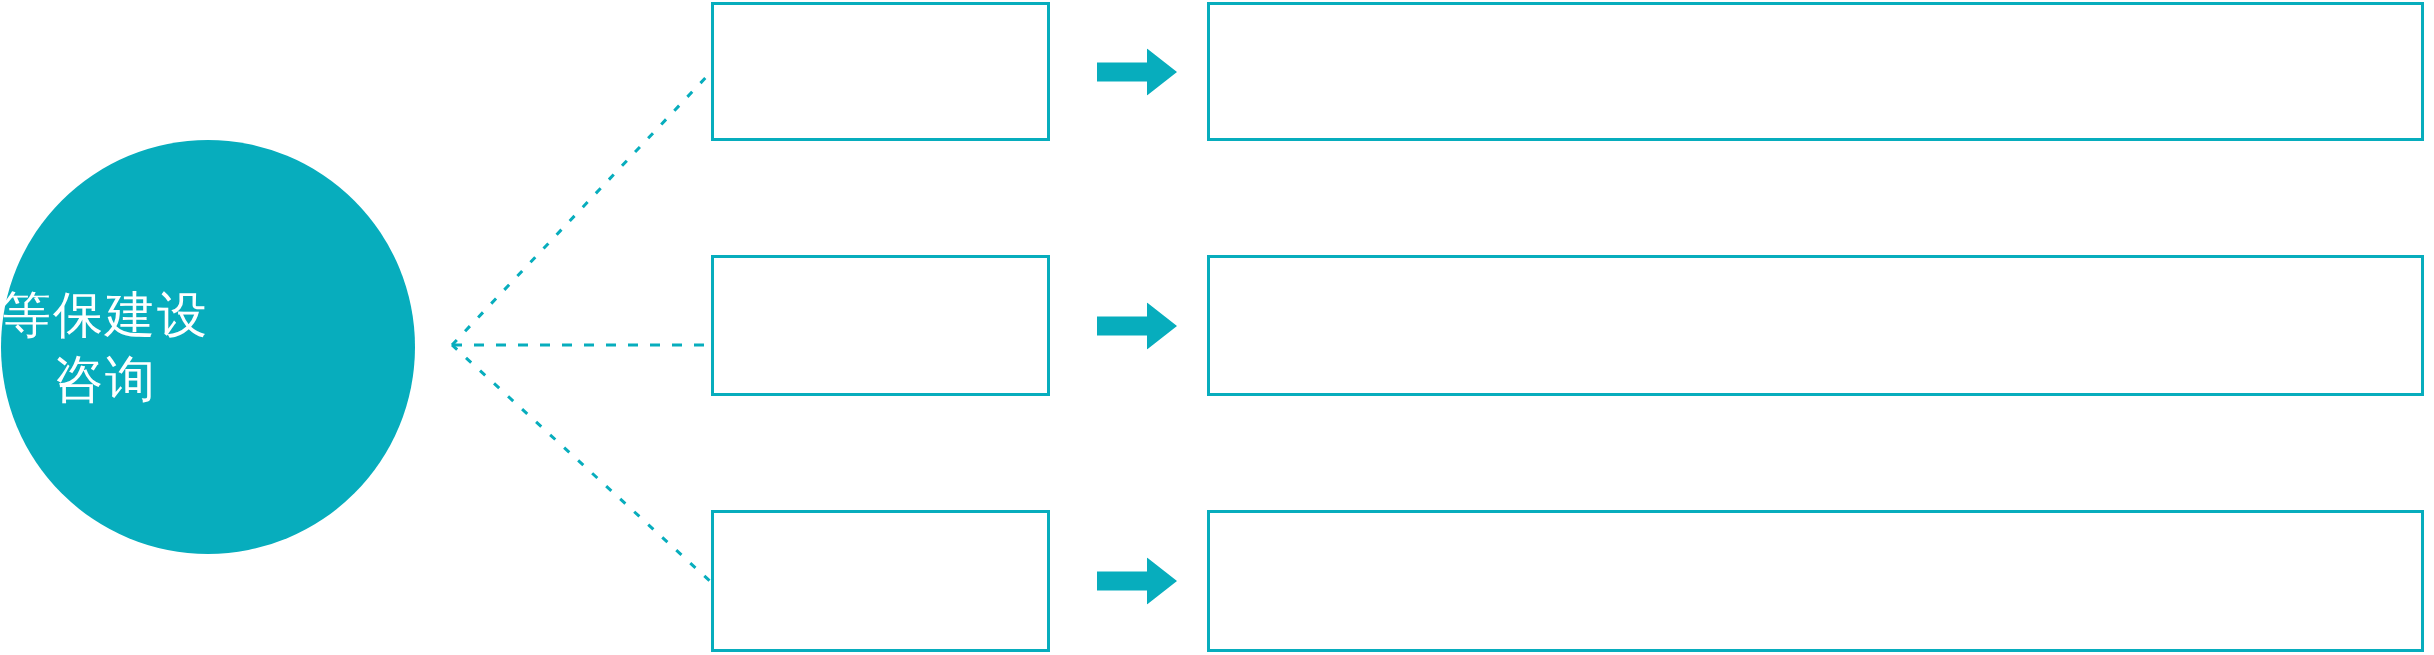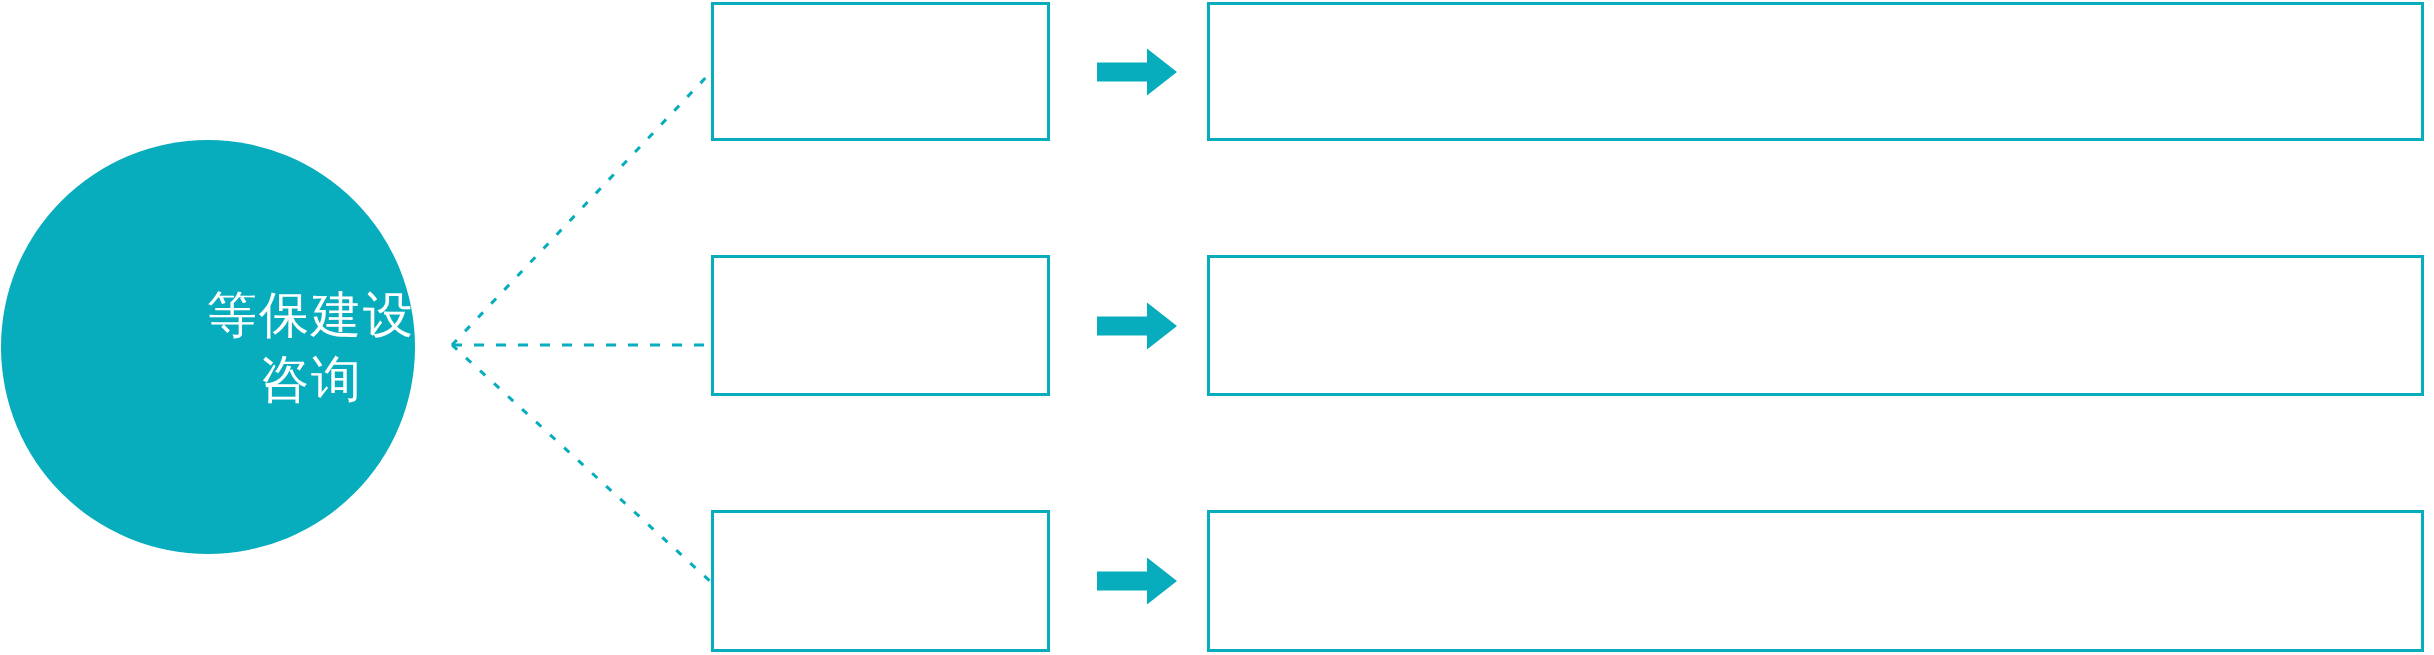--- a/index.html
+++ b/index.html
@@ -24,21 +24,21 @@
   .hub-circle {
     position: absolute;
     left: 1px;
     top: 140px;
     width: 414px;
     height: 414px;
     border-radius: 50%;
     background: #07adbd;
     display: flex;
     align-items: center;
-    justify-content: flex-end;
+    justify-content: flex-start;
     box-sizing: border-box;
   }
   .hub-label {
     color: #ffffff;
     font-size: 50px;
     line-height: 1.28;
     text-align: center;
     letter-spacing: 2px;
     font-weight: 400;
     white-space: pre-line;

